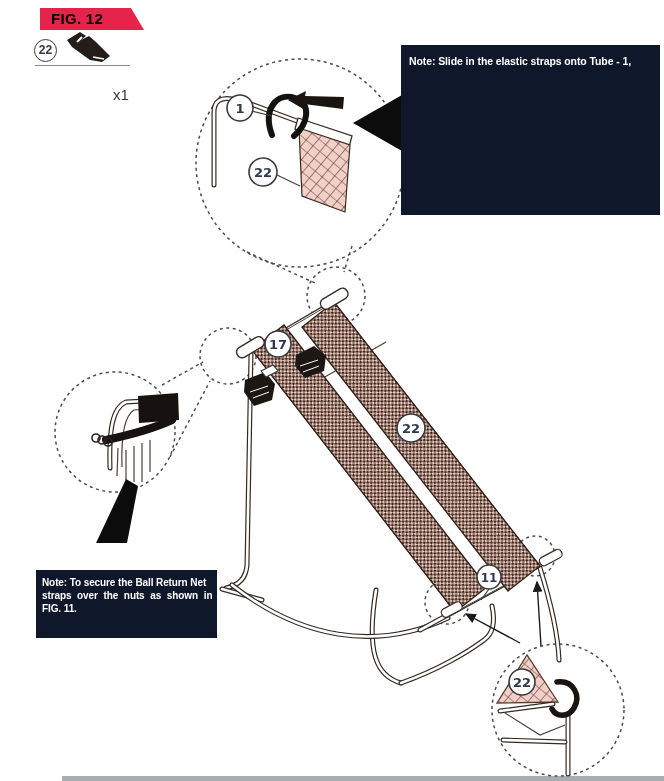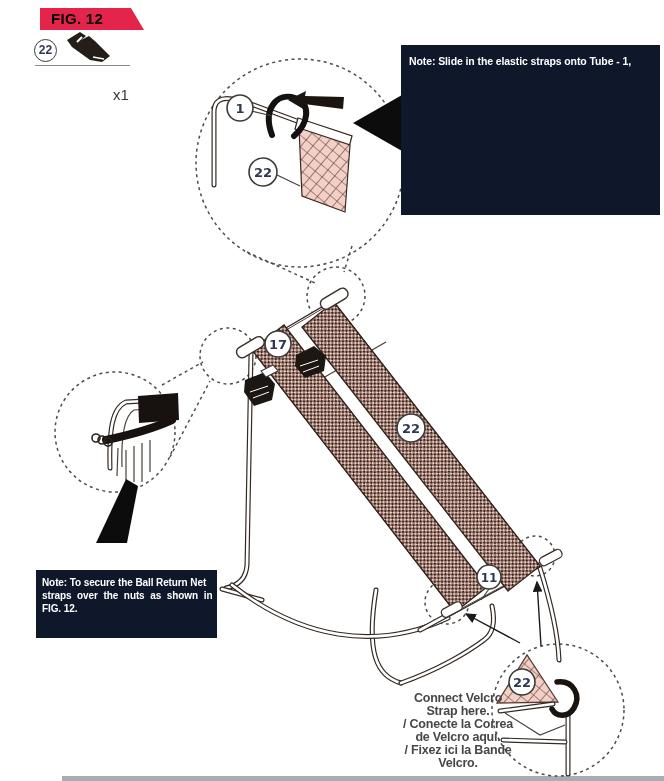--- a/index.html
+++ b/index.html
@@ -201,26 +201,18 @@
     </g>
   </svg>
 
   <div class="note-box note-tr">
     <div class="note-line">Note: Slide in the elastic straps onto Tube - 1,</div>
   </div>
 
   <div class="note-box note-bl">
     <div class="note-line">Note: To secure the Ball Return Net</div>
     <div class="note-line justify">straps over the nuts as shown in</div>
-    <div class="note-line">FIG. 12.</div>
+    <div class="note-line">FIG. 11.</div>
   </div>
 
-  <div class="velcro-note">
-    <div>Connect Velcro</div>
-    <div>Strap here.</div>
-    <div>/ Conecte la Correa</div>
-    <div>de Velcro aquí.</div>
-    <div>/ Fixez ici la Bande</div>
-    <div>Velcro.</div>
-  </div>
 
   <div class="page-edge"></div>
 </div>
 
 </body></html>

